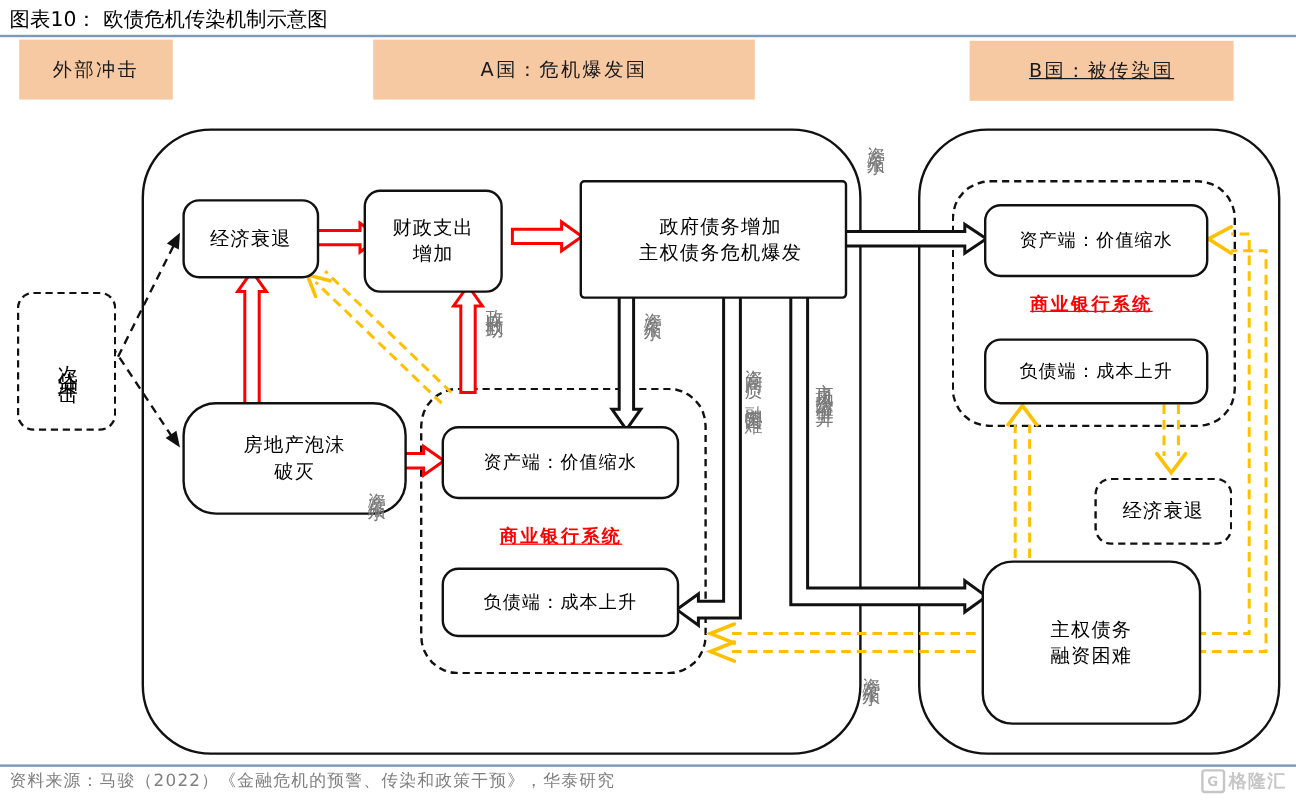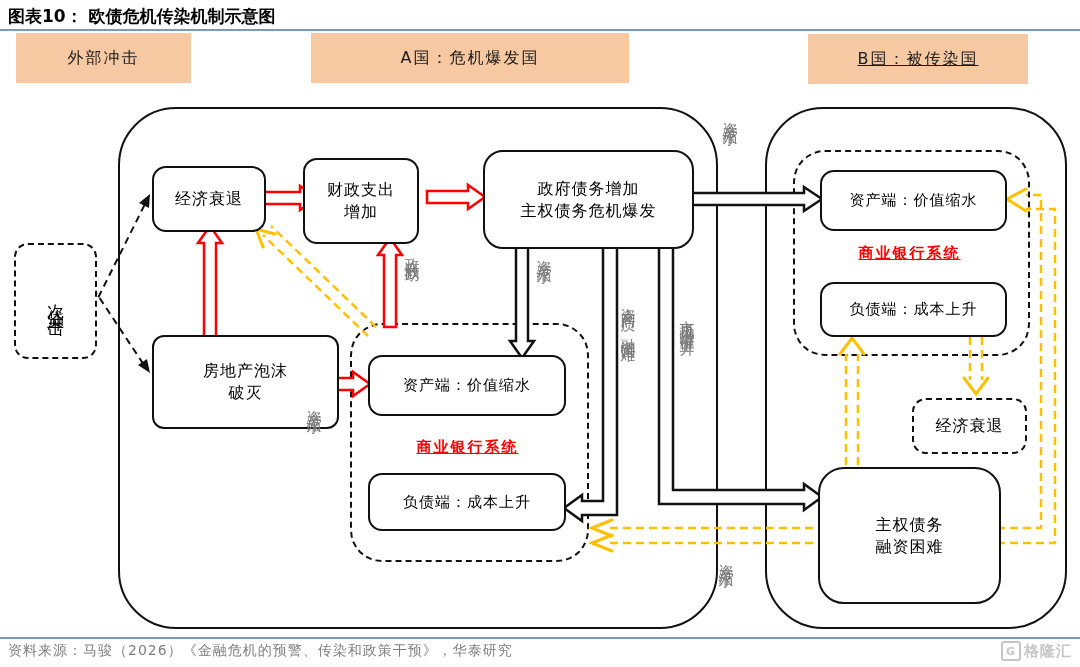--- a/index.html
+++ b/index.html
@@ -1,18 +1,18 @@
 <!DOCTYPE html>
 <html><head>
 <meta charset="utf-8">
 <style>
   html,body{margin:0;padding:0;background:#ffffff;}
   .canvas{position:relative;width:1080px;height:667px;background:#fff;overflow:hidden;
           font-family:"DejaVu Sans","Liberation Sans",sans-serif;}
-  .title{position:absolute;left:8px;top:5px;font-size:17px;font-weight:bold;color:#000;}
+  .title{position:absolute;left:8px;top:5px;font-size:17px;font-weight:normal;color:#000;}
   .rule{position:absolute;left:0;width:1080px;height:2px;background:#7d98b8;}
   .hdr{position:absolute;height:50px;top:33px;background:#f7c9a3;display:flex;align-items:center;
        justify-content:center;font-size:16px;color:#1a1a1a;letter-spacing:2px;}
   .country{position:absolute;border:2.5px solid #111;border-radius:58px;background:transparent;}
   .bankframe{position:absolute;border:2.5px dashed #111;border-radius:32px;background:transparent;}
   svg.arrows{position:absolute;left:0;top:0;z-index:3;}
   .box{position:absolute;background:#fff;border:2.5px solid #111;border-radius:14px;z-index:4;
        display:flex;flex-direction:column;align-items:center;justify-content:center;
        font-size:16px;color:#000;text-align:center;line-height:1.35;letter-spacing:1px;}
   .box.dashed{border-style:dashed;}
@@ -29,21 +29,21 @@
 </style>
 </head>
 <body>
 
 <div class="canvas">
 
   <div class="title">图表10：  欧债危机传染机制示意图</div>
   <div class="rule" style="top:29px;"></div>
   <div class="rule" style="top:637px;"></div>
 
-  <div class="hdr" style="left:16px;width:175px;">
+  <div class="hdr" style="left:16px;width:128px;">
     <span>外部冲击</span>
   </div>
   <div class="hdr" style="left:311px;width:318px;">
     <span>A国：危机爆发国</span>
   </div>
   <div class="hdr" style="left:808px;width:220px;top:34px;text-decoration:underline;">
     <span>B国：被传染国</span>
   </div>
 
   <div class="country" style="left:118px;top:107px;width:596px;height:518px;"></div>
@@ -112,31 +112,31 @@
   </svg>
 
   <div class="box dashed" style="left:14px;top:243px;width:79px;height:112px;">
     <span class="vtext">次贷冲击</span>
   </div>
 
   <div class="box" style="left:152px;top:166px;width:110px;height:62px;">
     <span>经济衰退</span>
   </div>
 
-  <div class="box" style="left:152px;top:335px;width:183px;height:90px;border-radius:12px;">
+  <div class="box" style="left:152px;top:335px;width:183px;height:90px;border-radius:28px;">
     <div>房地产泡沫</div>
     <div>破灭</div>
   </div>
 
   <div class="box" style="left:303px;top:158px;width:112px;height:82px;">
     <div>财政支出</div>
     <div>增加</div>
   </div>
 
-  <div class="box" style="left:483px;top:150px;width:207px;height:95px;border-radius:20px;">
+  <div class="box" style="left:483px;top:150px;width:207px;height:95px;border-radius:4px;padding-left:12px;">
     <div>政府债务增加</div>
     <div>主权债务危机爆发</div>
   </div>
 
   <div class="box" style="left:368px;top:355px;width:194px;height:57px;font-size:15px;">
     <span>资产端：价值缩水</span>
   </div>
 
   <div class="box" style="left:368px;top:473px;width:194px;height:54px;font-size:15px;">
     <span>负债端：成本上升</span>
@@ -163,19 +163,19 @@
   <div class="banklabel" style="left:793px;top:244px;width:233px;">商业银行系统</div>
 
   <div class="vlabel" style="left:404px;top:246px;">政府救助</div>
   <div class="vlabel" style="left:306px;top:398px;">资产缩水</div>
   <div class="vlabel" style="left:536px;top:248px;">资产缩水</div>
   <div class="vlabel" style="left:620px;top:296px;">资产同质，融资困难</div>
   <div class="vlabel" style="left:679px;top:308px;">市场风险溢价上升</div>
   <div class="vlabel" style="left:722px;top:110px;">资产缩水</div>
   <div class="vlabel" style="left:718px;top:552px;">资产缩水</div>
 
-  <div class="footer-src">资料来源：马骏（2026）《金融危机的预警、传染和政策干预》，华泰研究</div>
+  <div class="footer-src">资料来源：马骏（2022）《金融危机的预警、传染和政策干预》，华泰研究</div>
   <div class="logo">
     <span class="logo-ic">G</span>
     <span>格隆汇</span>
   </div>
 
 </div>
 
 </body></html>

